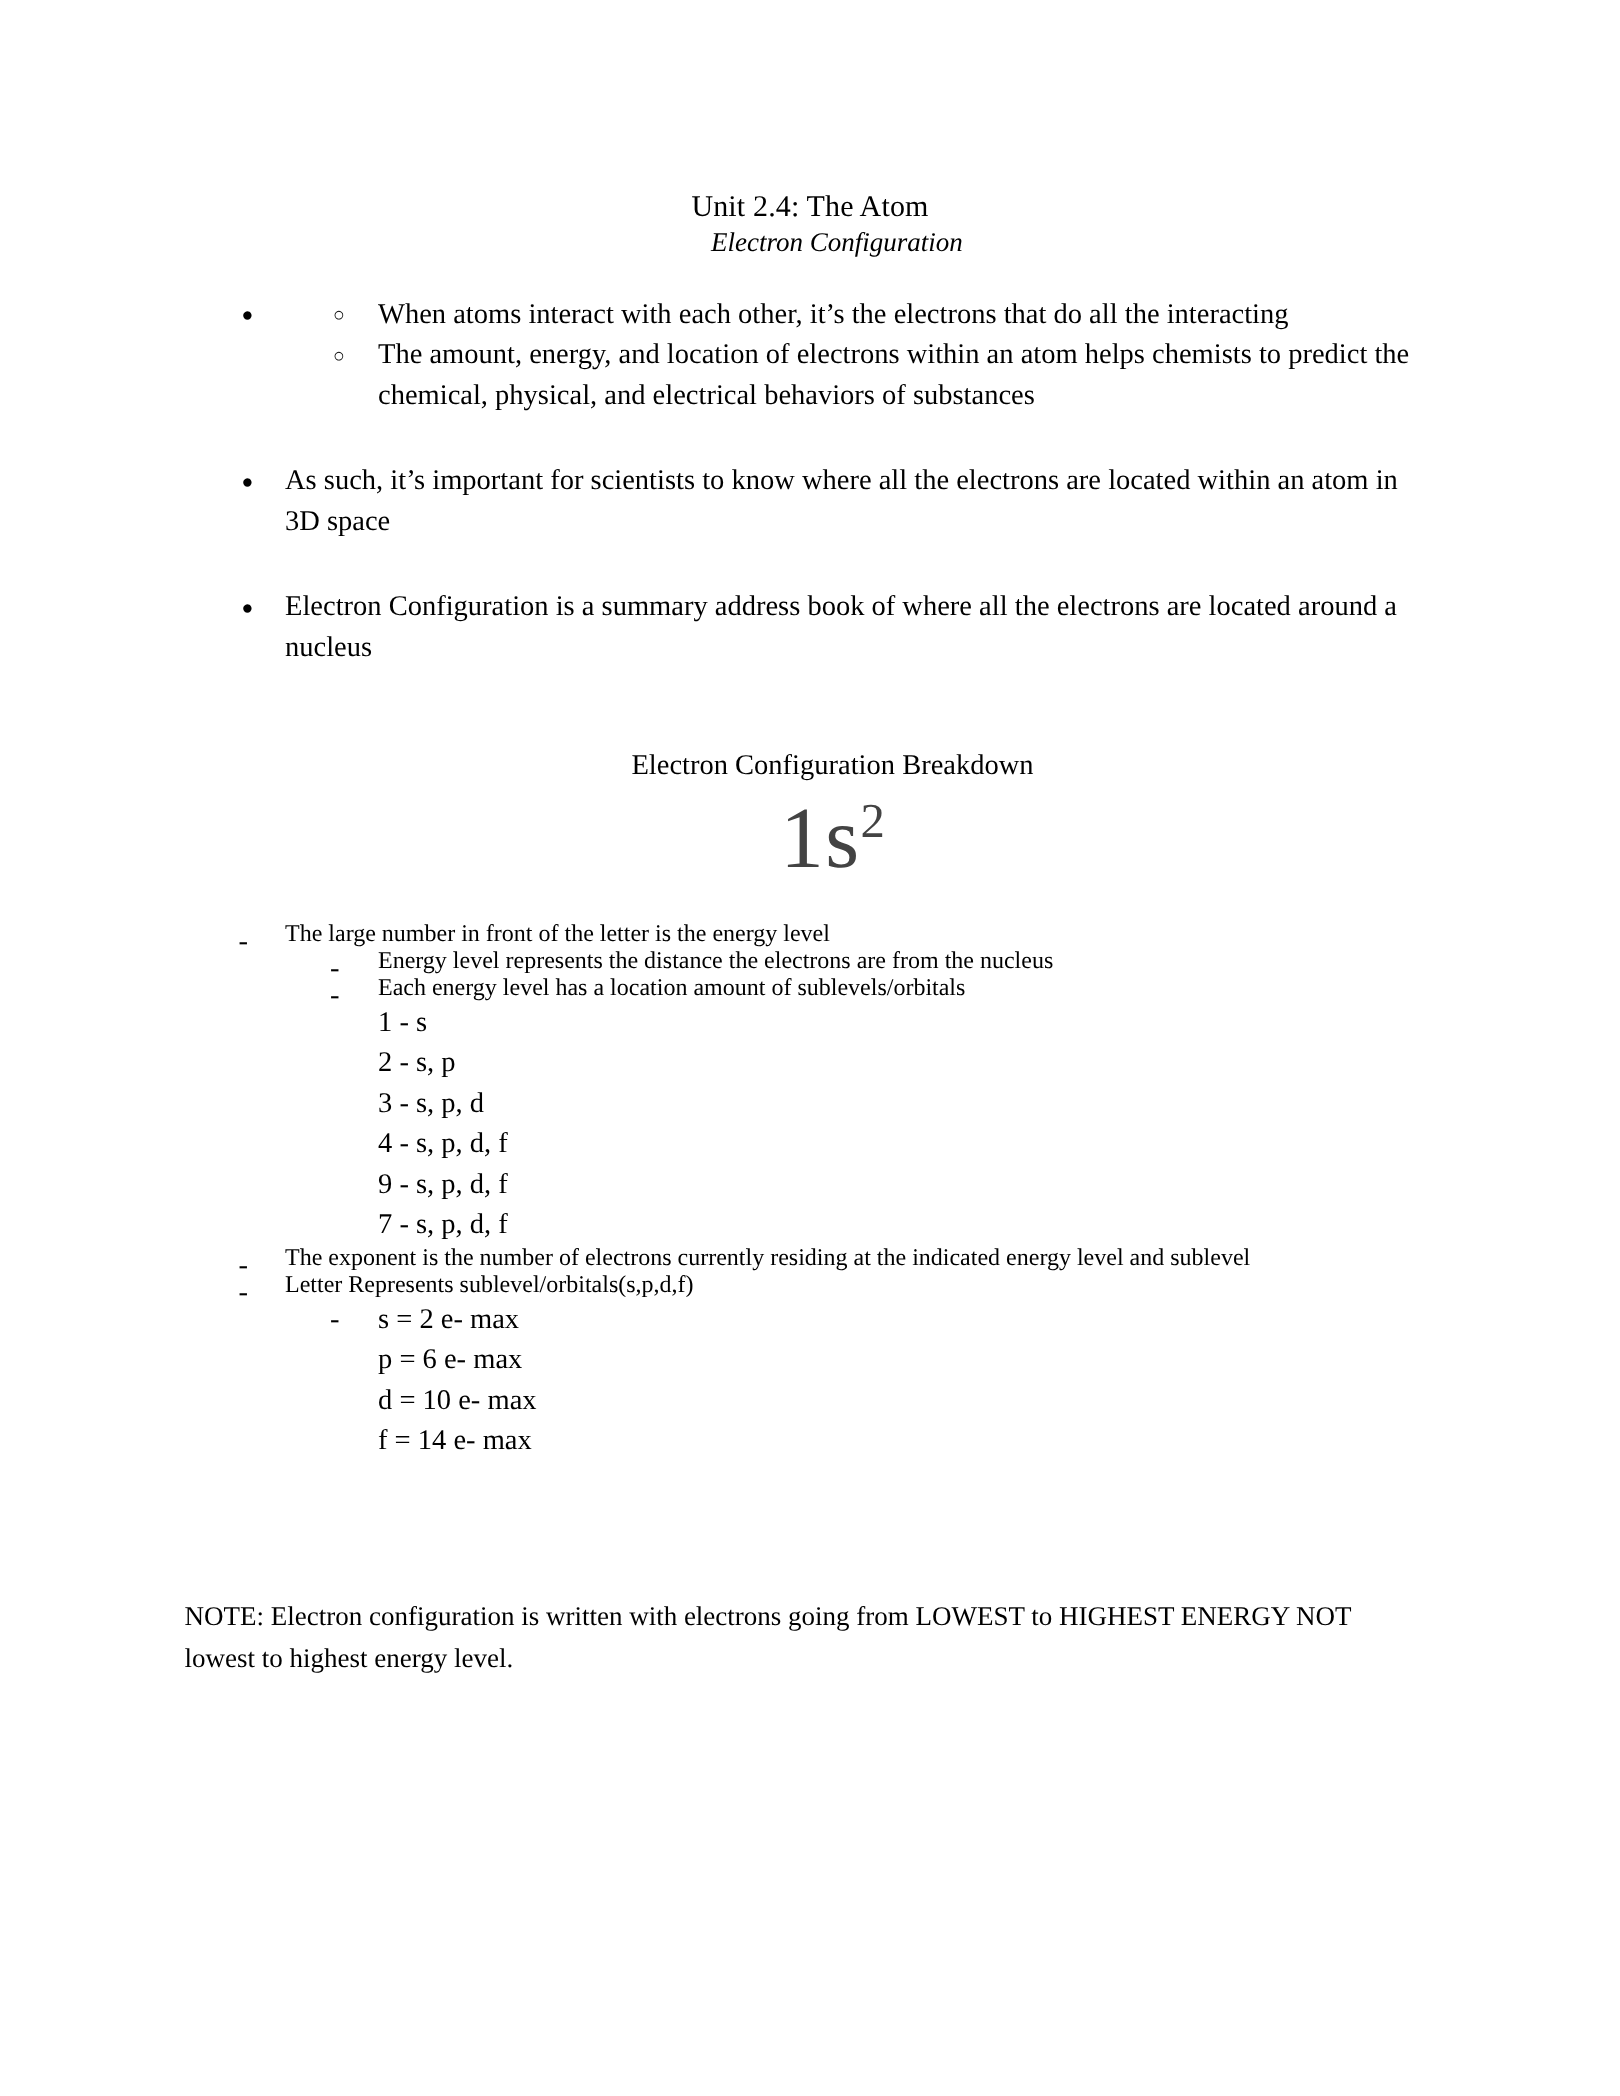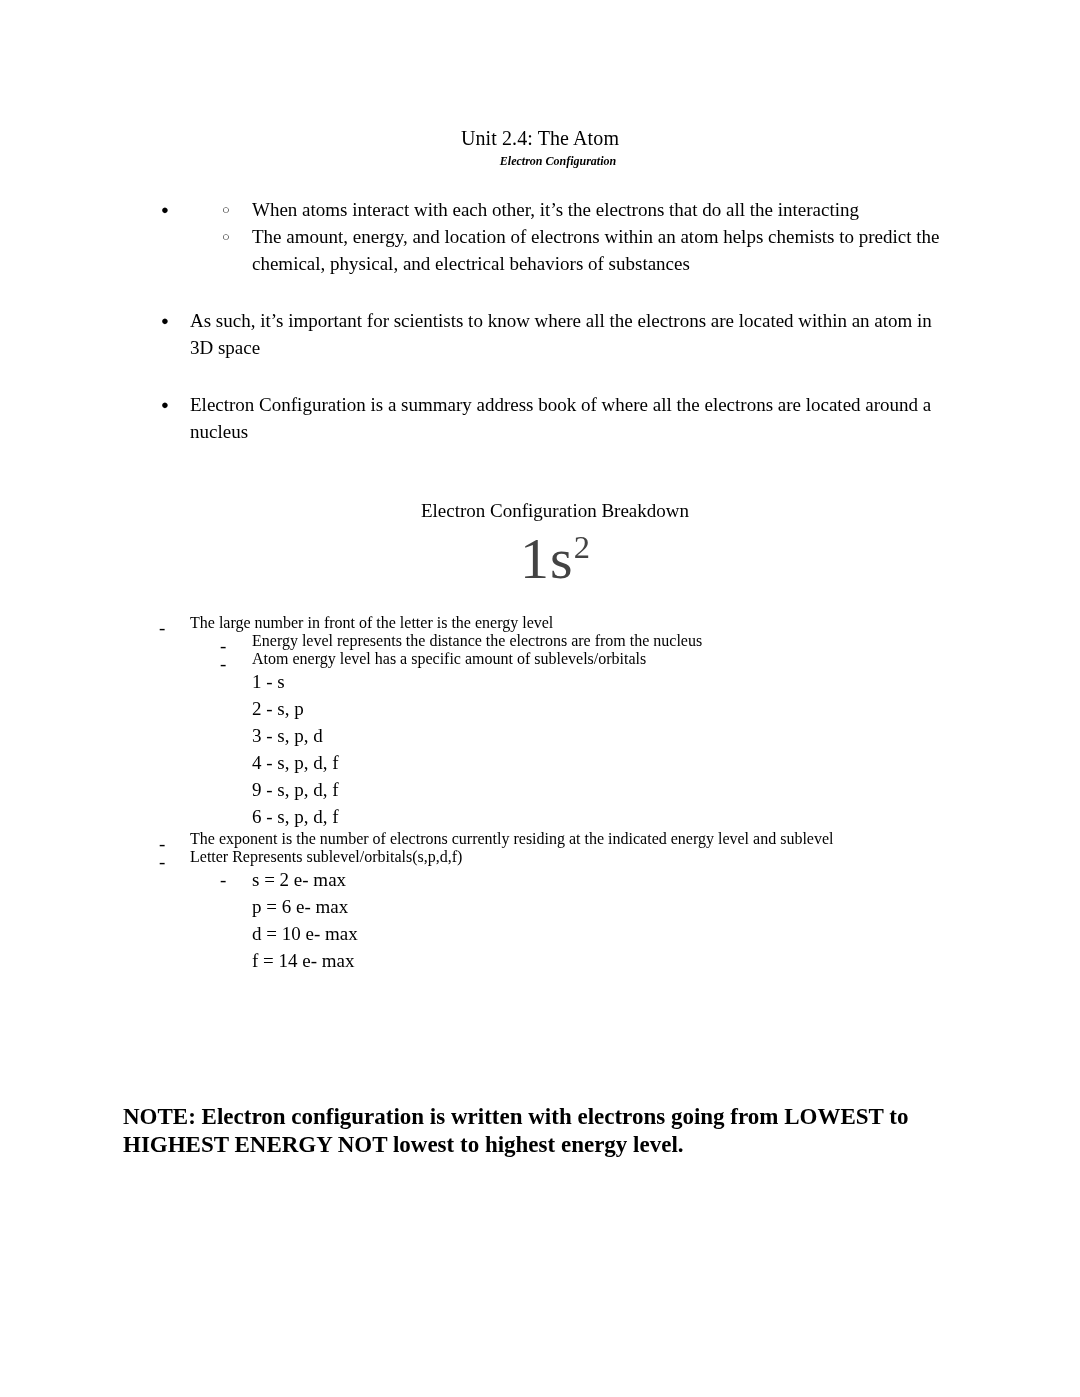--- a/index.html
+++ b/index.html
@@ -24,24 +24,24 @@
     top: 126px;
     width: 1080px;
     text-align: center;
   }
   .doc-title {
     font-size: 20px;
     line-height: 25px;
     letter-spacing: 0.1px;
   }
   .doc-subtitle {
-    font-size: 12px;
+    font-size: 18px;
     line-height: 21px;
     font-style: italic;
-    font-weight: 700;
+    font-weight: 400;
     margin-left: 36px;
   }
 
   
   .body-area {
     position: absolute;
     left: 123px;
     top: 196px;
     width: 830px;
   }
@@ -138,25 +138,25 @@
     position: absolute;
     left: 123px;
     top: 614px;
     width: 830px;
   }
 
   
   .note {
     position: absolute;
     left: 123px;
-    top: 1103px;
+    top: 1063px;
     width: 790px;
-    font-size: 23px;
+    font-size: 18px;
     line-height: 28px;
-    font-weight: bold;
+    font-weight: normal;
   }
 </style>
 </head>
 <body>
 
 <div class="page">
 
   <div class="title-block">
     <div class="doc-title">Unit 2.4: The Atom</div>
     <div class="doc-subtitle">Electron Configuration</div>
@@ -206,29 +206,29 @@
     <div class="li1 dash">
       <span class="mk dashm">-</span>
       <span>The large number in front of the letter is the energy level</span>
     </div>
     <div class="li2 dash">
       <span class="mk dashm">-</span>
       <span>Energy level represents the distance the electrons are from the nucleus</span>
     </div>
     <div class="li2 dash">
       <span class="mk dashm">-</span>
-      <span>Atom energy level has a specific amount of sublevels/orbitals</span>
+      <span>Each energy level has a location amount of sublevels/orbitals</span>
     </div>
 
     <div class="plain">1 - s</div>
     <div class="plain">2 - s, p</div>
     <div class="plain">3 - s, p, d</div>
     <div class="plain">4 - s, p, d, f</div>
     <div class="plain">9 - s, p, d, f</div>
-    <div class="plain">6 - s, p, d, f</div>
+    <div class="plain">7 - s, p, d, f</div>
 
     <div class="li1 dash">
       <span class="mk dashm">-</span>
       <span>The exponent is the number of electrons currently residing at the indicated energy level and sublevel</span>
     </div>
 
     <div class="li1 dash">
       <span class="mk dashm">-</span>
       <span>Letter Represents sublevel/orbitals(s,p,d,f)</span>
     </div>

